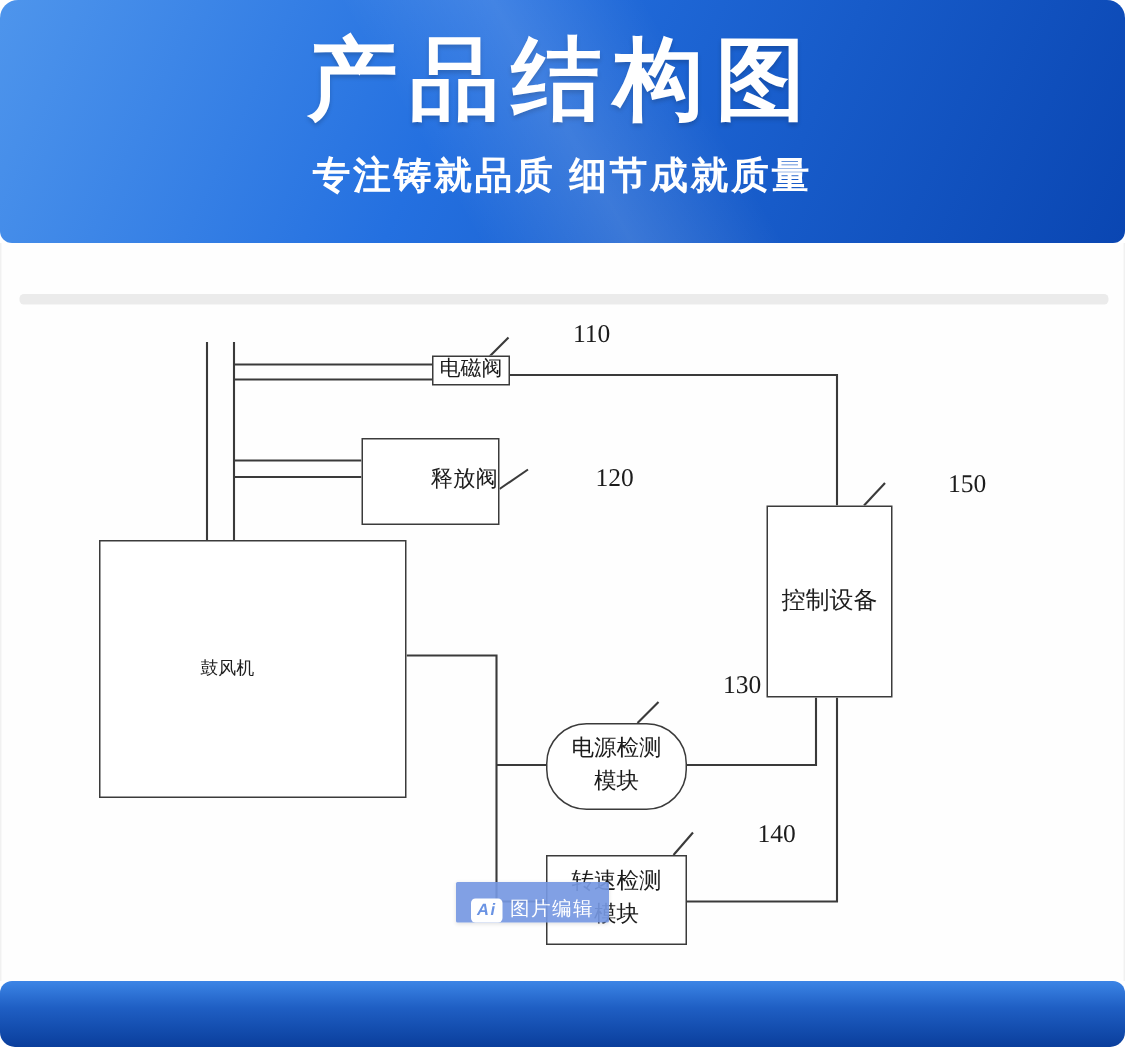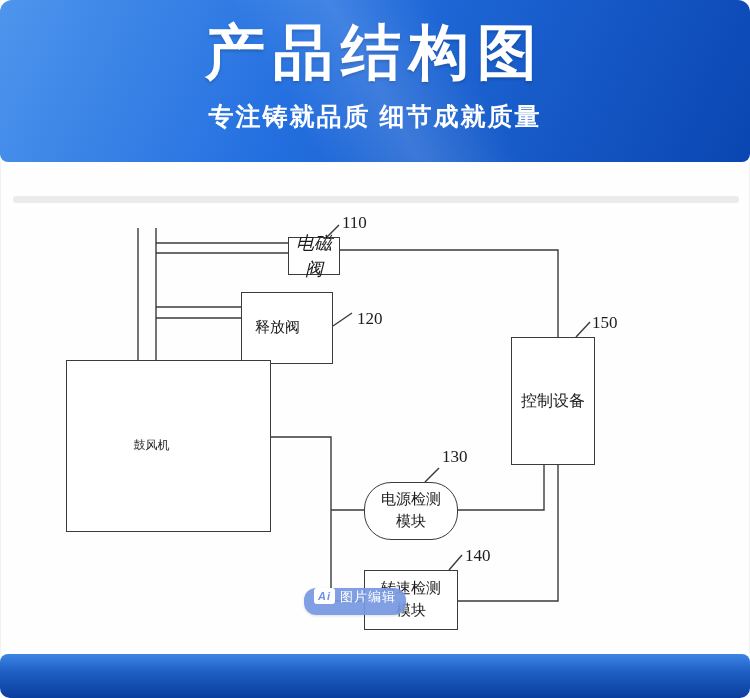--- a/index.html
+++ b/index.html
@@ -48,43 +48,43 @@
   svg.lines { position:absolute; left:0; top:0; pointer-events:none; }
 
   .box {
     position:absolute; border:1.5px solid #3b3b3b; background:#ffffff;
     display:flex; align-items:center; justify-content:center;
     font-family:"Liberation Serif", serif; color:#1c1c1c;
   }
   .box .label { white-space:pre-line; text-align:center; line-height:1.45; }
 
   
-  #box-solenoid { left:287px; top:75px;  width:52px;  height:38px; font-size:18px;font-style:italic; }
-  #box-release  { left:240px; top:130px; width:92px;  height:72px; font-size:15px;
-                  justify-content:flex-start; padding-left:13px; }
+  #box-solenoid { left:287px; top:75px;  width:52px;  height:20px; font-size:14px; }
+  #box-release  { left:240px; top:130px; width:92px;  height:58px; font-size:15px;
+                  justify-content:flex-end; padding-left:13px; }
   #box-blower   { left:65px;  top:198px; width:205px; height:172px; font-size:12px; padding-right:34px; }
   #box-control  { left:510px; top:175px; width:84px;  height:128px; font-size:16px; }
   #box-power    { left:363px; top:320px; width:94px;  height:58px; font-size:15px;border-radius:27px; }
   #box-speed    { left:363px; top:408px; width:94px;  height:60px; font-size:15px; }
 
   .ref {
     position:absolute; font-family:"Liberation Serif", serif;
-    font-size:17px; color:#1c1c1c;
+    font-size:17px; color:#1c1c1c;margin-left:40px;
   }
   #ref-110 { left:341px; top:51px;  }
   #ref-120 { left:356px; top:147px; }
   #ref-130 { left:441px; top:285px;text-align:right; }
   #ref-140 { left:464px; top:384px; }
   #ref-150 { left:591px; top:151px; }
 
   
   .watermark {
     position:absolute; left:303px; top:426px; height:27px;
-    display:flex; align-items:flex-start; gap:5px; padding:0 10px;
-    background:rgba(118,152,226,0.92); border-radius:12px;
+    display:flex; align-items:flex-end; gap:5px; padding:0 10px;
+    background:rgba(118,152,226,0.92); border-radius:1px;
     color:#ffffff; font-size:13px; letter-spacing:1px;
     box-shadow:0 1px 3px rgba(0,0,0,0.12);
   }
   .wm-logo {
     background:#ffffff; color:#6a93e3; font-weight:700; font-style:italic;
     font-size:11px; border-radius:3px; padding:1px 4px; line-height:1.3;
   }
 
   
   .bottom-bar {

